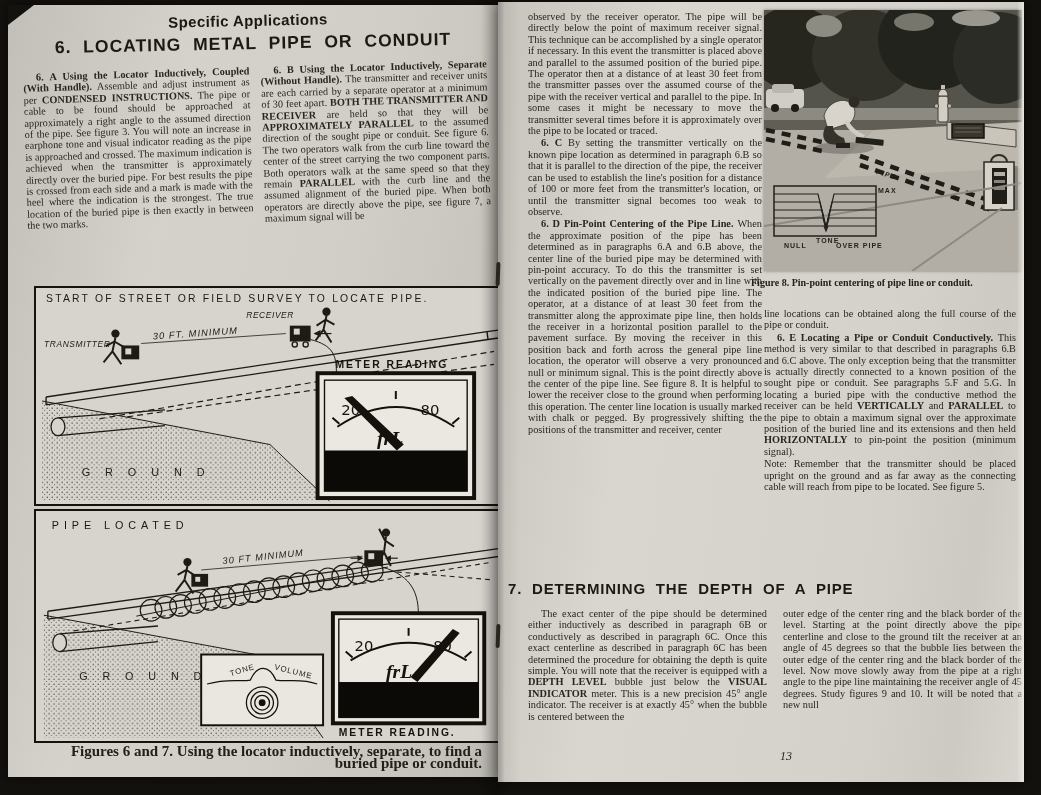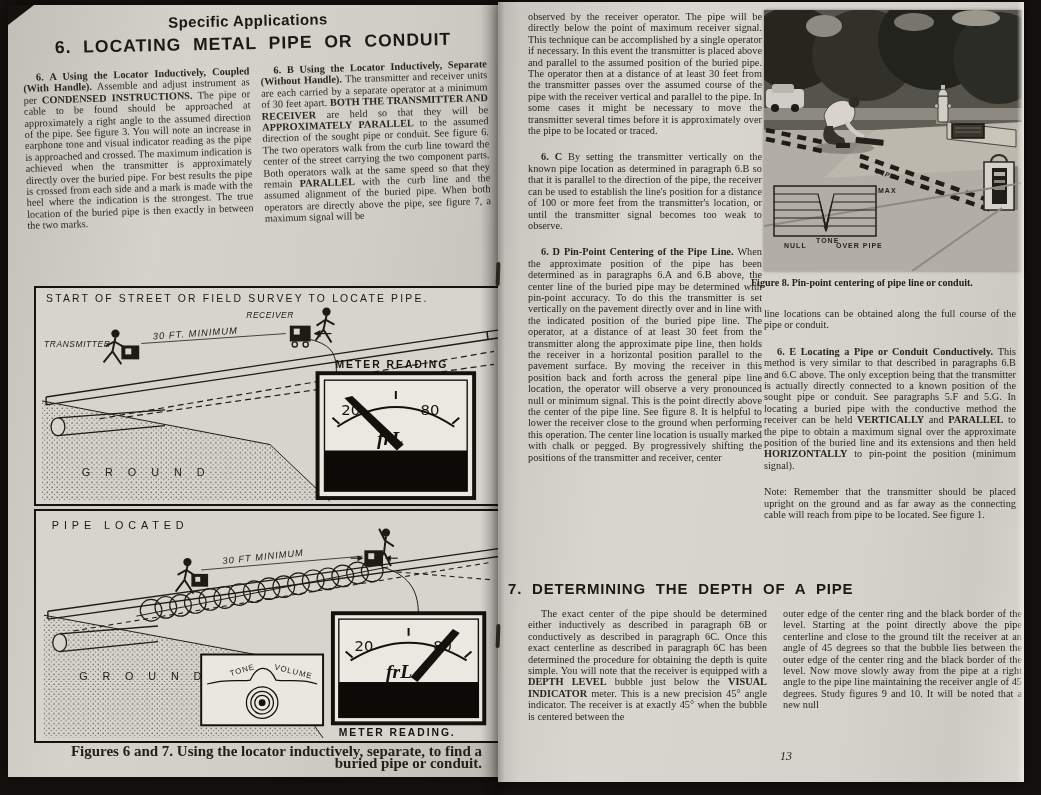--- a/index.html
+++ b/index.html
@@ -35,21 +35,21 @@
   .h-sans { font-family:"Liberation Sans", sans-serif; font-weight:bold; color:#1c1914; }
   #lp-header { position:absolute; left:0; top:7px; width:480px; text-align:center; font-size:15px; letter-spacing:.4px; transform:rotate(-1.2deg); }
   #lp-title  { position:absolute; left:0; top:28px; width:490px; text-align:center; font-size:17.5px; letter-spacing:1px; word-spacing:6px; transform:rotate(-1.2deg); }
 
   .cols { position:absolute; display:flex; }
   #lp-cols { left:18px; top:60px; width:464px; height:220px; gap:11px; transform:rotate(-1.7deg); overflow:visible; }
   #lp-cols .col { width:227px; }
   .col { text-align:justify; font-size:10.3px; line-height:11.4px; color:#29251f; }
   .col p { margin:0; text-indent:13px; }
   .col p.noindent { text-indent:0; }
-  .col p + p { margin-top:15px; }
+  .col p + p { margin-top:1px; }
   b { font-weight:bold; }
 
   .figbox { position:absolute; left:26px; width:472px; border:2.5px solid #16130e; background:#d7d4cd; box-sizing:border-box; overflow:hidden; }
   #fig6 { top:281px; height:220px; }
   #fig7 { top:504px; height:234px; }
   .figbox svg { display:block; width:100%; height:100%; }
 
   .figtitle { font-family:"Liberation Sans",sans-serif; font-size:10.5px; letter-spacing:2.2px; fill:#1c1914; }
   .figtitle2 { font-family:"Liberation Sans",sans-serif; font-size:11px; letter-spacing:5px; fill:#1c1914; }
   .figlabel { font-family:"Liberation Sans",sans-serif; font-size:8.5px; font-style:italic; letter-spacing:.6px; fill:#1c1914; }
@@ -352,21 +352,21 @@
         <text x="62" y="62" class="phototxt">OVER PIPE</text>
       </g>
     </svg>
   </div>
 
   <div id="fig8-caption">Figure 8.   Pin-point centering of pipe line or conduit.</div>
 
   <div class="col" id="rp-col2">
     <p class="noindent"><span>line locations can be obtained along the full course of the pipe or conduit.</span></p>
     <p><b>6. E   Locating a Pipe or Conduit Conductively. </b><span>This method is very similar to that described in paragraphs 6.B and 6.C above.  The only exception being that the transmitter is actually directly connected to a known position of the sought pipe or conduit. See paragraphs 5.F and 5.G.  In locating a buried pipe with the conductive method the receiver can be held </span><b>VERTICALLY</b><span> and </span><b>PARALLEL</b><span> to the pipe to obtain a maximum signal over the approximate position of the buried line and its extensions and then held </span><b>HORIZONTALLY</b><span> to pin-point the position (minimum signal).</span></p>
-    <p class="noindent"><span>Note: Remember that the transmitter should be placed upright on the ground and as far away as the connecting cable will reach from pipe to be located.  See figure 1.</span></p>
+    <p class="noindent"><span>Note: Remember that the transmitter should be placed upright on the ground and as far away as the connecting cable will reach from pipe to be located.  See figure 5.</span></p>
   </div>
 
   <div id="sec7-title" class="h-sans">7.   DETERMINING THE DEPTH OF A PIPE</div>
 
   <div class="cols" id="sec7-cols">
     <div class="col">
       <p><span>The exact center of the pipe should be determined either inductively as described in paragraph 6B or conductively as described in paragraph 6C.  Once this exact centerline as described in paragraph 6C has been determined the procedure for obtaining the depth is quite simple.  You will note that the receiver is equipped with a </span><b>DEPTH LEVEL</b><span> bubble just below the </span><b>VISUAL INDICATOR</b><span> meter. This is a new precision 45° angle indicator.  The receiver is at exactly 45° when the bubble is centered between the</span></p>
     </div>
     <div class="col">
       <p class="noindent"><span>outer edge of the center ring and the black border of the level.  Starting at the point directly above the pipe centerline and close to the ground tilt the receiver at an angle of 45 degrees so that the bubble lies between the outer edge of the center ring and the black border of the level.  Now move slowly away from the pipe at a right angle to the pipe line maintaining the receiver angle of 45 degrees.  Study figures 9 and 10.  It will be noted that a new null</span></p>

